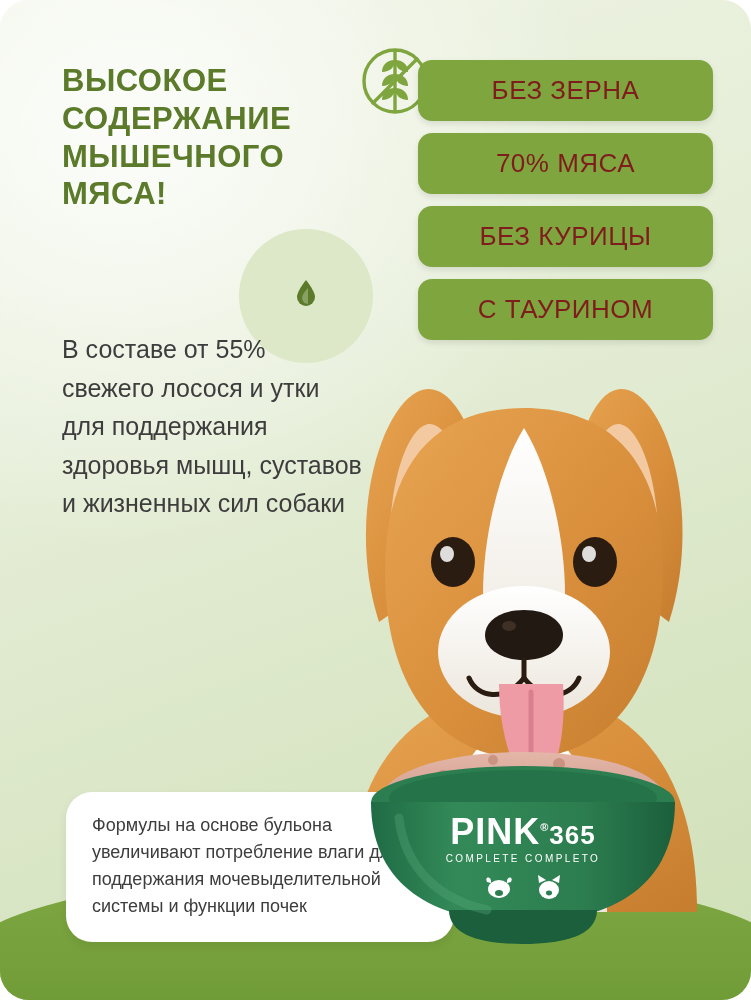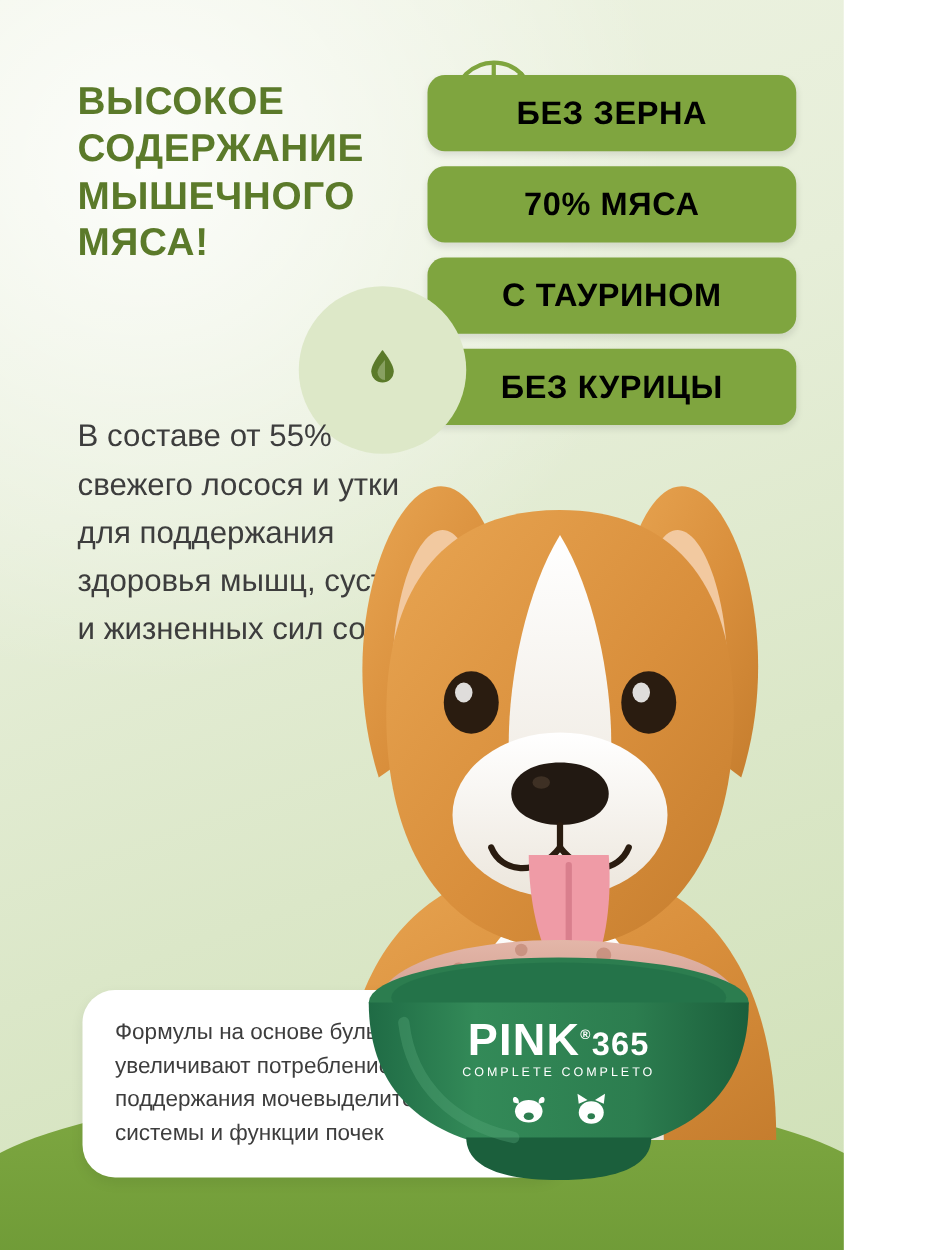--- a/index.html
+++ b/index.html
@@ -5,24 +5,25 @@
   html, body {
     margin: 0;
     padding: 0;
     background: #ffffff;
   }
   body {
     font-family: "Liberation Sans", sans-serif;
   }
   .poster {
     position: relative;
-    width: 675px;
+    width: 751px;
     height: 1000px;
     overflow: hidden;
     background: linear-gradient(160deg, #eef3e3 0%, #e6eed8 35%, #dbe7c8 65%, #cfe0b6 100%);
+    border-radius: 29px;
   }
 
   
   .bg-glow {
     position: absolute;
     left: -10%;
     top: -5%;
     width: 90%;
     height: 60%;
     background: radial-gradient(ellipse at 30% 30%, rgba(255,255,255,0.85) 0%, rgba(255,255,255,0) 70%);
@@ -78,23 +79,23 @@
     position: absolute;
     right: 38px;
     top: 60px;
     width: 295px;
     display: flex;
     flex-direction: column;
     gap: 12px;
   }
   .pill {
     background: #7fa53f;
-    color: #000000;
+    color: #7f1d1d;
     font-size: 26px;
-    font-weight: bold;
+    font-weight: normal;
     letter-spacing: .5px;
     text-align: center;
     padding: 17px 6px 18px;
     border-radius: 14px;
     box-shadow: 0 3px 6px rgba(0,0,0,.10);
     text-transform: uppercase;
     line-height: 1;
   }
 
   
@@ -272,22 +273,22 @@
         <path d="M43 50 C52 50 56 56 56 62 C48 62 43 57 43 50 Z" fill="#7fa53f" stroke="none"></path>
         <circle cx="43" cy="43" r="31" stroke="#7fa53f" stroke-width="3.4"></circle>
         <line x1="21" y1="65" x2="65" y2="21" stroke="#7fa53f" stroke-width="3.4"></line>
       </g>
     </svg>
   </div>
 
   <div class="pills">
     <div class="pill">БЕЗ ЗЕРНА</div>
     <div class="pill">70% МЯСА</div>
+    <div class="pill">БЕЗ КУРИЦЫ</div>
     <div class="pill">С ТАУРИНОМ</div>
-    <div class="pill">БЕЗ КУРИЦЫ</div>
   </div>
 
   <div class="badge">
     <svg class="drop" viewBox="0 0 22 28" aria-hidden="true">
       <path d="M11 1 C11 1 2 12 2 18 a9 9 0 0 0 18 0 C20 12 11 1 11 1 Z" fill="#5b7a2a"></path>
       <path d="M13 9 C13 9 7 15 7 19 a6 6 0 0 0 6 6 Z" fill="#dde8c8" opacity=".35"></path>
     </svg>
   </div>
 
   <div class="body-copy">В составе от 55% свежего лосося и утки для поддержания здоровья мышц, суставов и жизненных сил собаки</div>

